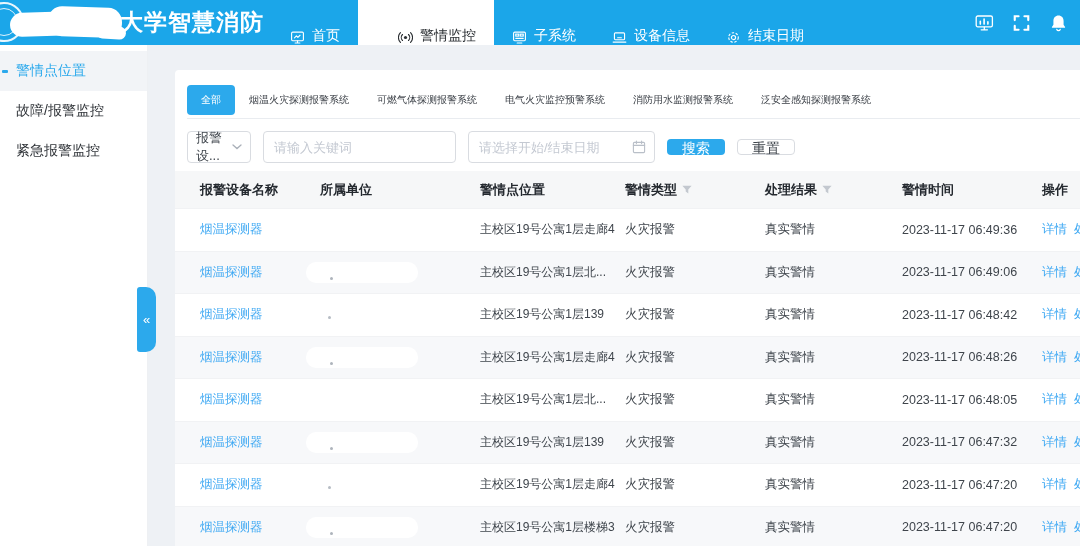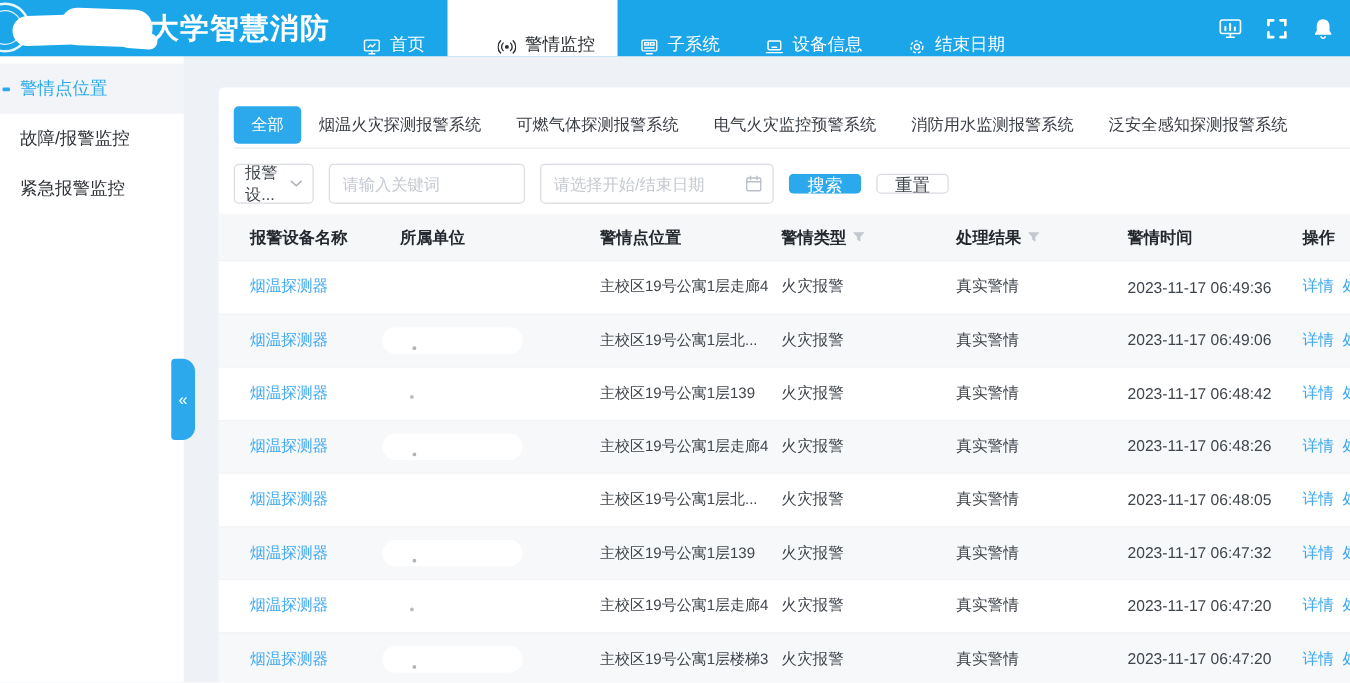--- a/index.html
+++ b/index.html
@@ -77,40 +77,40 @@
   
   .card {
     position: absolute; left: 175px; top: 70px; right: -12px; bottom: -12px;
     background: var(--card-bg, #fff); border-radius: 4px; z-index: 10;
   }
   .tabbar {
     display: flex; align-items: center; margin: 15px 12px 0 12px;
     border-bottom: 1px solid var(--border, #e9ecf0); padding-bottom: 3px;
   }
   .tab {
-    height: 30px; line-height: 30px; padding: 0 14px; font-size: 13px;
+    height: 30px; line-height: 30px; padding: 0 14px; font-size: 10px;
     color: #383d44; cursor: pointer; border-radius: 4px; white-space: nowrap;
   }
   .tab.active { background: var(--accent-bright, #2ca9ec); color: #fff; }
 
   
   .filters { display: flex; align-items: center; gap: 12px; margin: 12px 12px 0 12px; height: 32px; }
   .select {
     width: 64px; height: 32px; border: 1px solid #d9dce1; border-radius: 4px;
     background: #fff; display: flex; align-items: center; justify-content: space-between;
     padding: 0 8px; font-size: 13px; color: #3f454c; cursor: pointer;
   }
   .select .icon svg { width: 10px; height: 6px; color: #aab0b9; }
   .text-input {
     height: 32px; border: 1px solid #d9dce1; border-radius: 4px; background: #fff;
     padding: 0 10px; font-size: 13px; color: #3f454c; outline: none;
     font-family: "Liberation Sans", "DejaVu Sans", sans-serif;
   }
   .text-input::placeholder { color: #c4c9d2; }
-  .keyword { width: 157px; }
+  .keyword { width: 193px; }
   .date-wrap { position: relative; text-decoration: underline; }
   .date-input { width: 187px; padding-right: 30px; }
   .calendar-icon { position: absolute; right: 9px; top: 9px; color: #b9bfc8; cursor: pointer; }
   .calendar-icon svg { width: 14px; height: 14px; }
   .btn {
     height: 16px; border-radius: 4px; font-size: 14px; cursor: pointer;
     padding: 0 14px; border: 1px solid transparent;
     font-family: "Liberation Sans", "DejaVu Sans", sans-serif;
   }
   .btn-primary { background: var(--accent-bright, #2ca9ec); color: #fff; }

